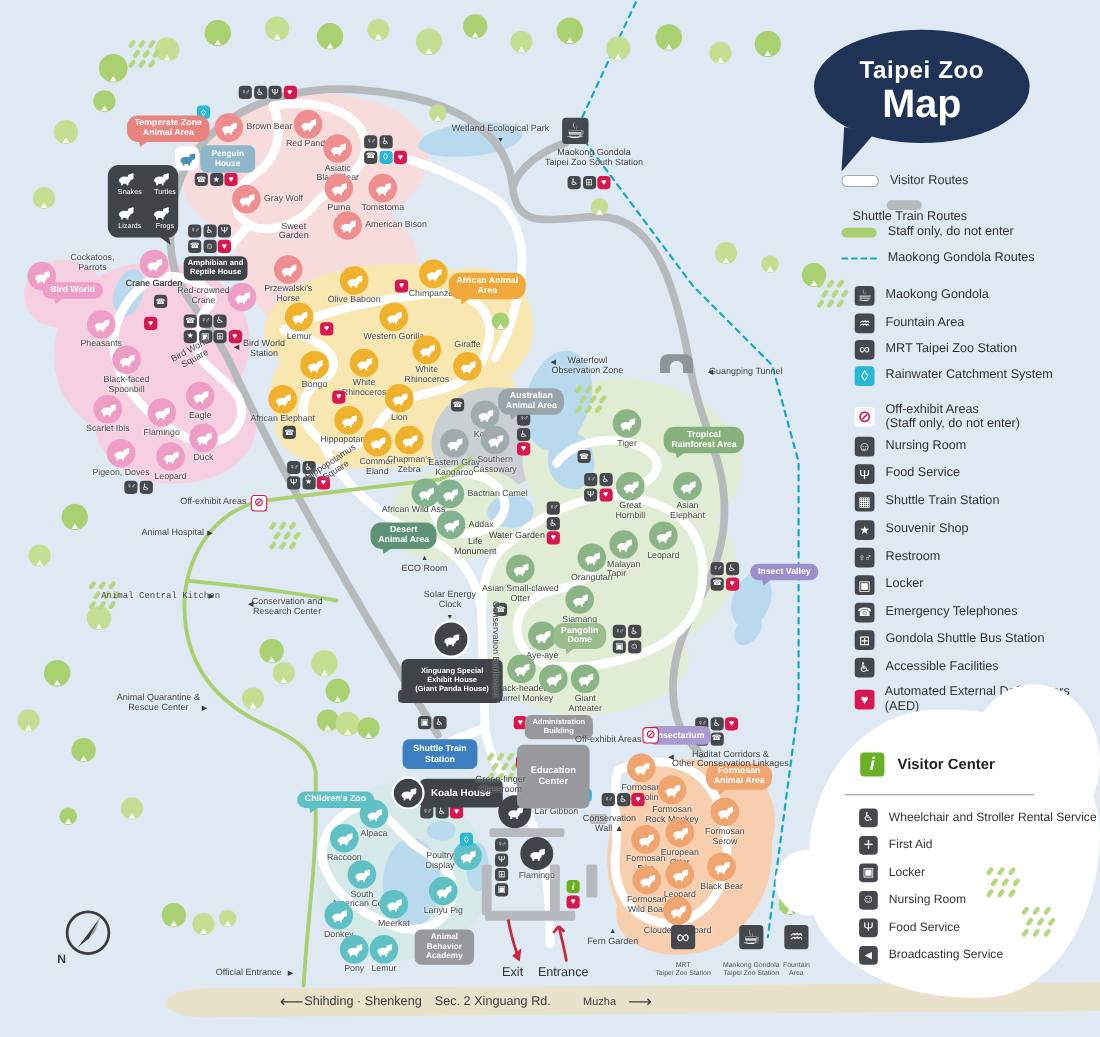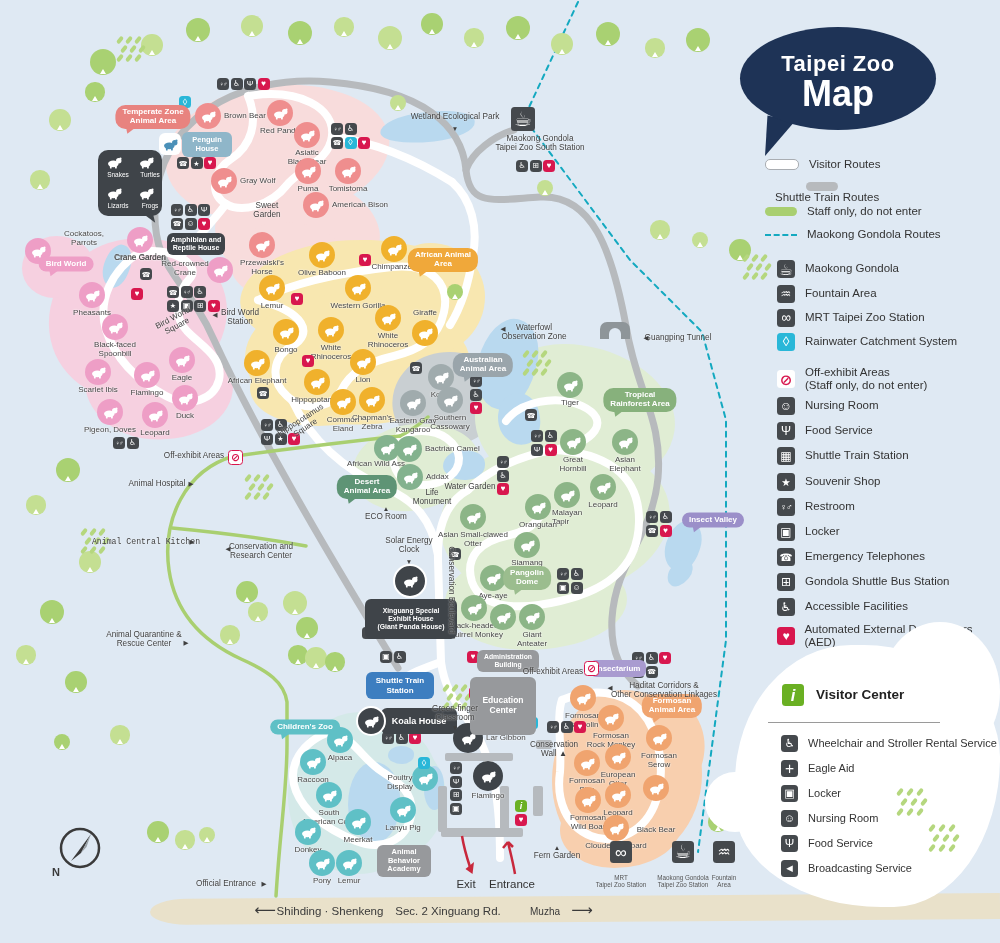--- a/index.html
+++ b/index.html
@@ -1015,21 +1015,21 @@
         <svg width="17" height="17" viewBox="0 0 20 20">
           <g fill="#fff">
             <ellipse cx="8.6" cy="11.6" rx="6.2" ry="3.9"></ellipse>
             <circle cx="15" cy="8" r="3.2"></circle>
             <circle cx="17" cy="5.4" r="1.3"></circle>
             <rect x="4.6" y="13.2" width="2.1" height="4" rx="1"></rect>
             <rect x="10.6" y="13.2" width="2.1" height="4" rx="1"></rect>
           </g>
         </svg>
       </div>
-      <div class="mlabel" style="left: 656px; top: 802px; transform: translateX(-50%); text-align: center; margin-top: 24px;">Black Bear</div>
+      <div class="mlabel" style="left: 656px; top: 802px; transform: translateX(-50%); text-align: center;">Black Bear</div>
       <div class="marker" style="left: 575px; top: 787px; width: 26px; height: 26px; background: rgb(240, 164, 111);">
         <svg width="17" height="17" viewBox="0 0 20 20">
           <g fill="#fff">
             <ellipse cx="8.6" cy="11.6" rx="6.2" ry="3.9"></ellipse>
             <circle cx="15" cy="8" r="3.2"></circle>
             <circle cx="17" cy="5.4" r="1.3"></circle>
             <rect x="4.6" y="13.2" width="2.1" height="4" rx="1"></rect>
             <rect x="10.6" y="13.2" width="2.1" height="4" rx="1"></rect>
           </g>
         </svg>
@@ -1595,21 +1595,21 @@
         <div class="lg-row" style="left: 781px; top: 735px; z-index: 5;">
           <div style="position: relative; width: 17px; height: 17px;">
             <div class="ficon" style="left: 0px; top: 0px; width: 17px; height: 17px; background: rgb(69, 73, 77); font-size: 11.3333px; letter-spacing: 0px;">♿</div>
           </div>
           <div class="lg-label" style="font-size: 11px;">Wheelchair and Stroller Rental Service</div>
         </div>
         <div class="lg-row" style="left: 781px; top: 760px; z-index: 5;">
           <div style="position: relative; width: 17px; height: 17px;">
             <div class="ficon" style="left: 0px; top: 0px; width: 17px; height: 17px; background: rgb(69, 73, 77); font-size: 15.5833px; letter-spacing: 0px;">+</div>
           </div>
-          <div class="lg-label" style="font-size: 11px;">Eagle Aid</div>
+          <div class="lg-label" style="font-size: 11px;">First Aid</div>
         </div>
         <div class="lg-row" style="left: 781px; top: 785px; z-index: 5;">
           <div style="position: relative; width: 17px; height: 17px;">
             <div class="ficon" style="left: 0px; top: 0px; width: 17px; height: 17px; background: rgb(69, 73, 77); font-size: 11.3333px; letter-spacing: 0px;">▣</div>
           </div>
           <div class="lg-label" style="font-size: 11px;">Locker</div>
         </div>
         <div class="lg-row" style="left: 781px; top: 810px; z-index: 5;">
           <div style="position: relative; width: 17px; height: 17px;">
             <div class="ficon" style="left: 0px; top: 0px; width: 17px; height: 17px; background: rgb(69, 73, 77); font-size: 11.3333px; letter-spacing: 0px;">☺</div>

